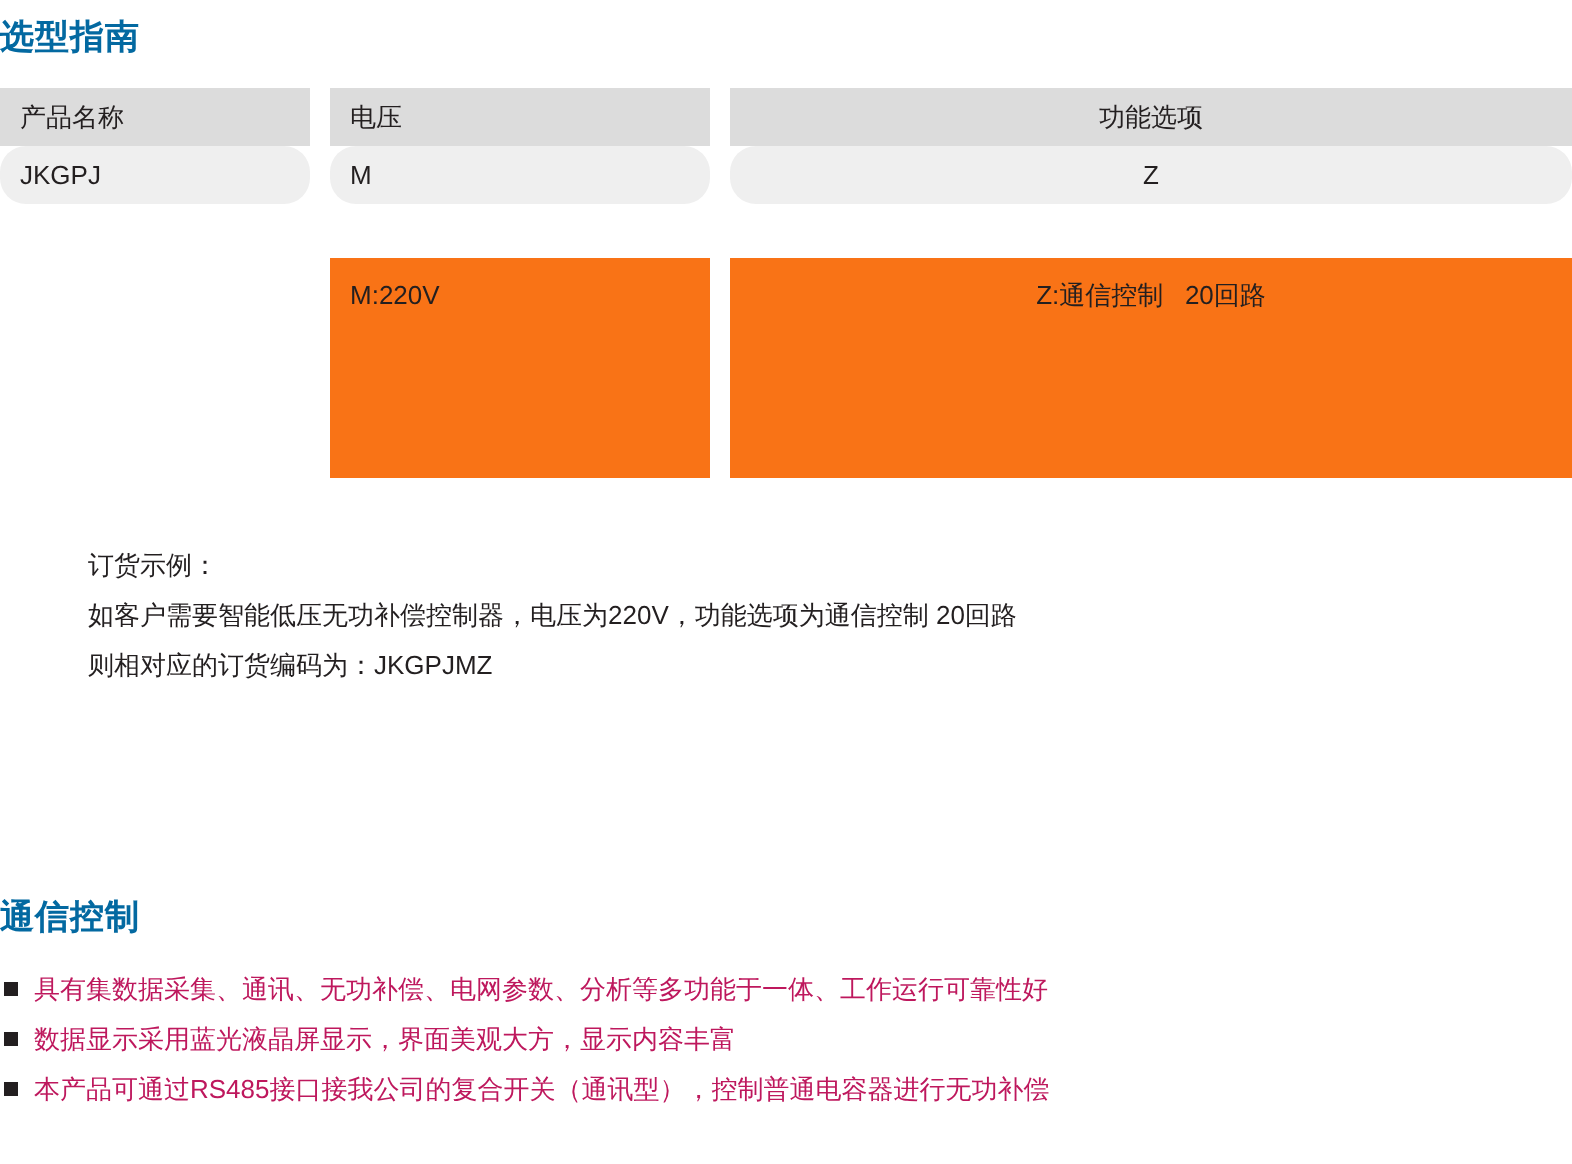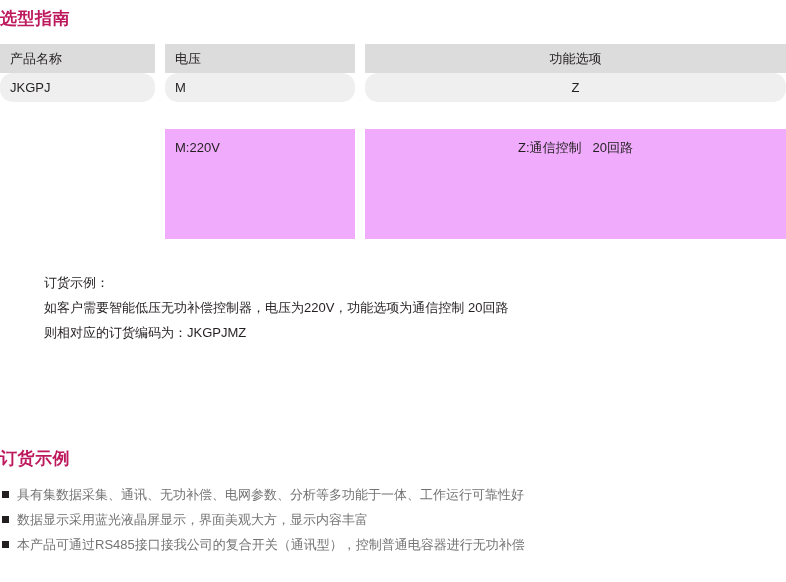--- a/index.html
+++ b/index.html
@@ -14,21 +14,21 @@
     color: #231f20;
     overflow: hidden;
     position: relative;
   }
   .page {
     position: relative;
     width: 786px;
     height: 582px;
   }
   .section-title {
-    color: #be185d;
+    color: #0369a1;
     font-size: 17px;
     font-weight: bold;
     letter-spacing: 0.5px;
   }
   #title-selection {
     position: absolute;
     left: 0px;
     top: 7px;
   }
   
@@ -56,21 +56,21 @@
   }
   .c1 { width: 155px; flex: 0 0 155px; }
   .c2 { width: 190px; flex: 0 0 190px; }
   .c3 { width: 421px; flex: 0 0 421px; text-align: center; }
 
   .head-row .cell { background: #dcdcdc; height: 29px; }
   .val-row  .cell { background: #efefef; height: 29px; border-radius: 13px; }
 
   .spacer-row { height: 27px; }
 
-  .desc-row .cell { background: #f0abfc; height: 110px; padding-top: 10px; }
+  .desc-row .cell { background: #f97316; height: 110px; padding-top: 10px; }
   .desc-row .c1 { background: transparent; }
 
   .desc-text { white-space: pre; }
 
   
   .order-block {
     position: absolute;
     left: 0px;
     top: 270px;
     width: 786px;
@@ -92,21 +92,21 @@
     position: absolute;
     left: 0px;
     top: 482px;
     width: 786px;
   }
   .feature-item {
     display: flex;
     align-items: flex-start;
     font-size: 13px;
     line-height: 25px;
-    color: #737373;
+    color: #be185d;
   }
   .bullet {
     width: 7px;
     height: 7px;
     background: #231f20;
     margin: 9px 8px 0 2px;
     flex: 0 0 7px;
   }
 </style>
 </head>
@@ -145,21 +145,21 @@
     </div>
 
   </div>
 
   <div class="order-block">
     <div class="order-line">订货示例：</div>
     <div class="order-line">如客户需要智能低压无功补偿控制器，电压为220V，功能选项为通信控制 20回路</div>
     <div class="order-line">则相对应的订货编码为：JKGPJMZ</div>
   </div>
 
-  <div class="section-title" id="title-features">订货示例</div>
+  <div class="section-title" id="title-features">通信控制</div>
 
   <div class="features">
     <div class="feature-item">
       <span class="bullet"></span>
       <span>具有集数据采集、通讯、无功补偿、电网参数、分析等多功能于一体、工作运行可靠性好</span>
     </div>
     <div class="feature-item">
       <span class="bullet"></span>
       <span>数据显示采用蓝光液晶屏显示，界面美观大方，显示内容丰富</span>
     </div>

